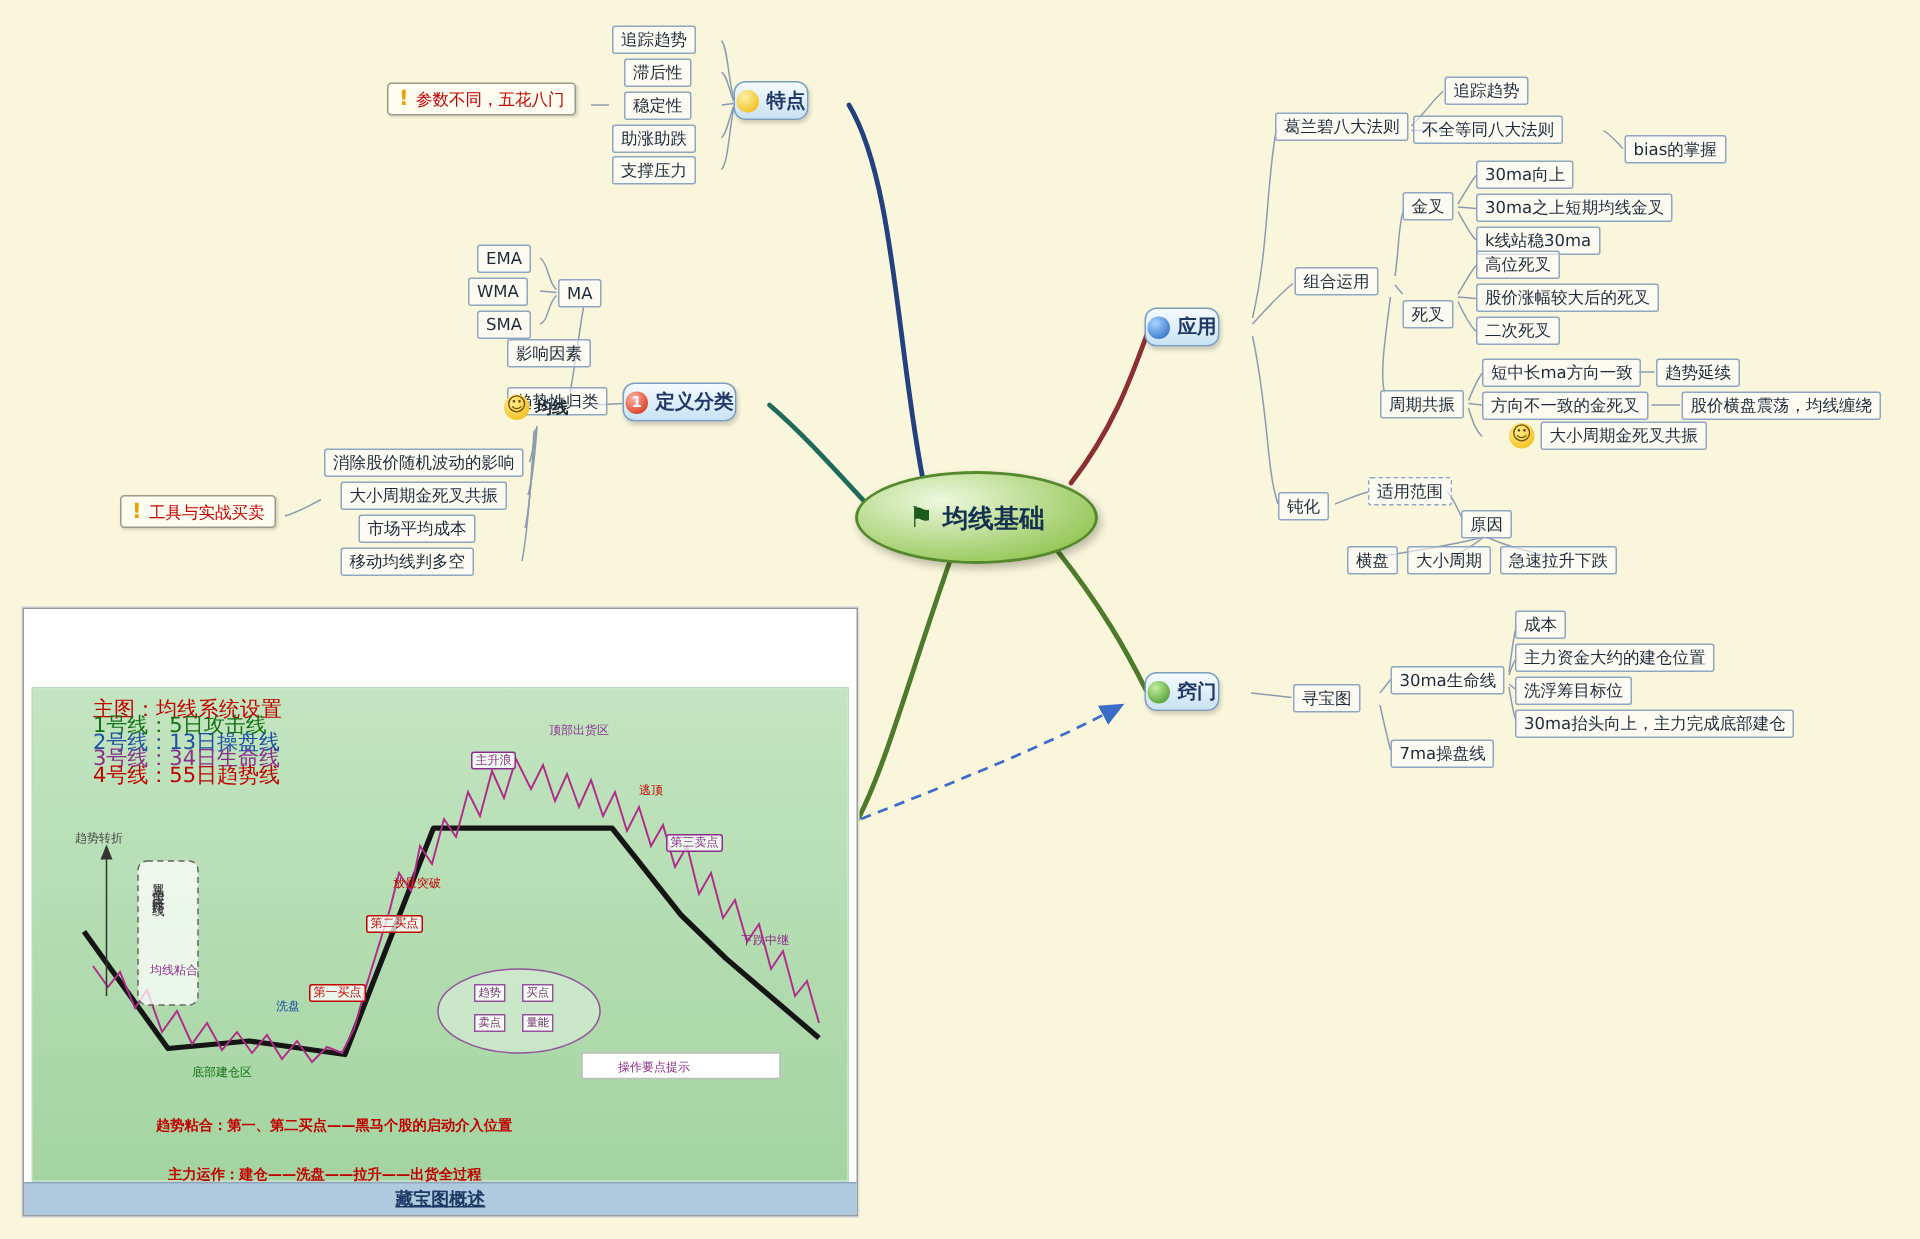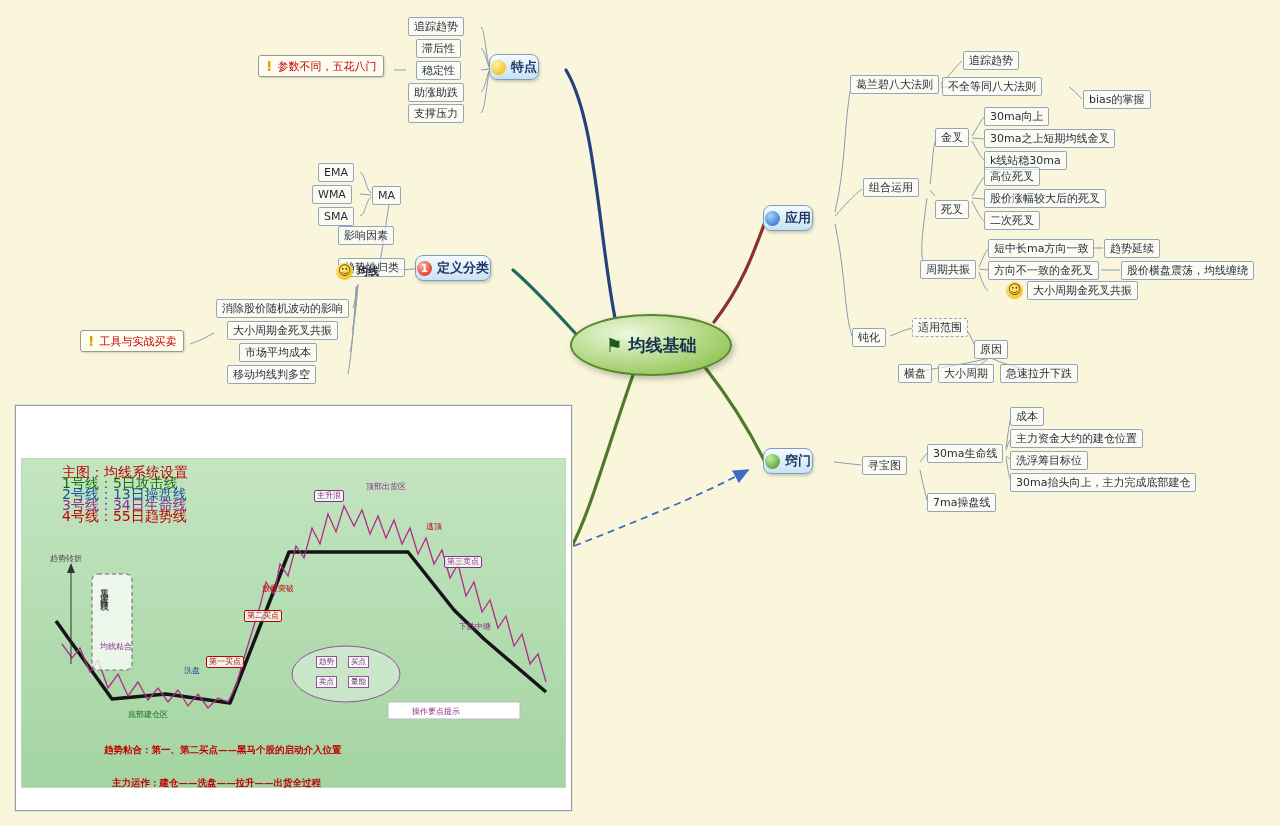--- a/index.html
+++ b/index.html
@@ -226,30 +226,31 @@
     <span class="vtext" style="left:83px;top:176px">黑马个股运行路线</span>
     <span class="legend rd" style="left:46px;top:58px">主图：均线系统设置</span>
     <span class="legend gr" style="left:46px;top:69px">1号线：5日攻击线</span>
     <span class="legend bl" style="left:46px;top:80px">2号线：13日操盘线</span>
     <span class="legend pu" style="left:46px;top:91px">3号线：34日生命线</span>
     <span class="legend rd" style="left:46px;top:102px">4号线：55日趋势线</span>
     <span class="ann pu" style="left:84px;top:236px">均线粘合</span>
     <span class="ann rd annbox" style="left:190px;top:250px">第一买点</span>
     <span class="ann rd annbox" style="left:228px;top:204px">第二买点</span>
     <span class="ann rd" style="left:246px;top:178px">放量突破</span>
-    <span class="ann pu annbox" style="left:298px;top:84px">主升浪</span>
+    <span class="ann pu annbox" style="left:298px;top:95px">主升浪</span>
     <span class="ann pu" style="left:350px;top:76px">顶部出货区</span>
     <span class="ann rd" style="left:410px;top:116px">逃顶</span>
     <span class="ann pu annbox" style="left:428px;top:150px">第三卖点</span>
-    <span class="ann pu" style="left:443px;top:216px">下跌中继</span>
+    <span class="ann pu" style="left:478px;top:216px">下跌中继</span>
     <span class="ann gr" style="left:112px;top:304px">底部建仓区</span>
     <span class="ann bl" style="left:168px;top:260px">洗盘</span>
     <span class="ann gy" style="left:34px;top:148px">趋势转折</span>
     <span class="ebox" style="left:300px;top:250px">趋势</span>
     <span class="ebox" style="left:332px;top:250px">买点</span>
     <span class="ebox" style="left:300px;top:270px">卖点</span>
     <span class="ebox" style="left:332px;top:270px">量能</span>
     <span class="stript" style="left:396px;top:300px">操作要点提示</span>
     <span class="note" style="left:88px;top:338px">趋势粘合：第一、第二买点——黑马个股的启动介入位置</span>
     <span class="note" style="left:96px;top:371px">主力运作：建仓——洗盘——拉升——出货全过程</span>
+    <div id="ifooter">藏宝图概述</div>
   </div>
 
 </div>
 
 </body></html>

